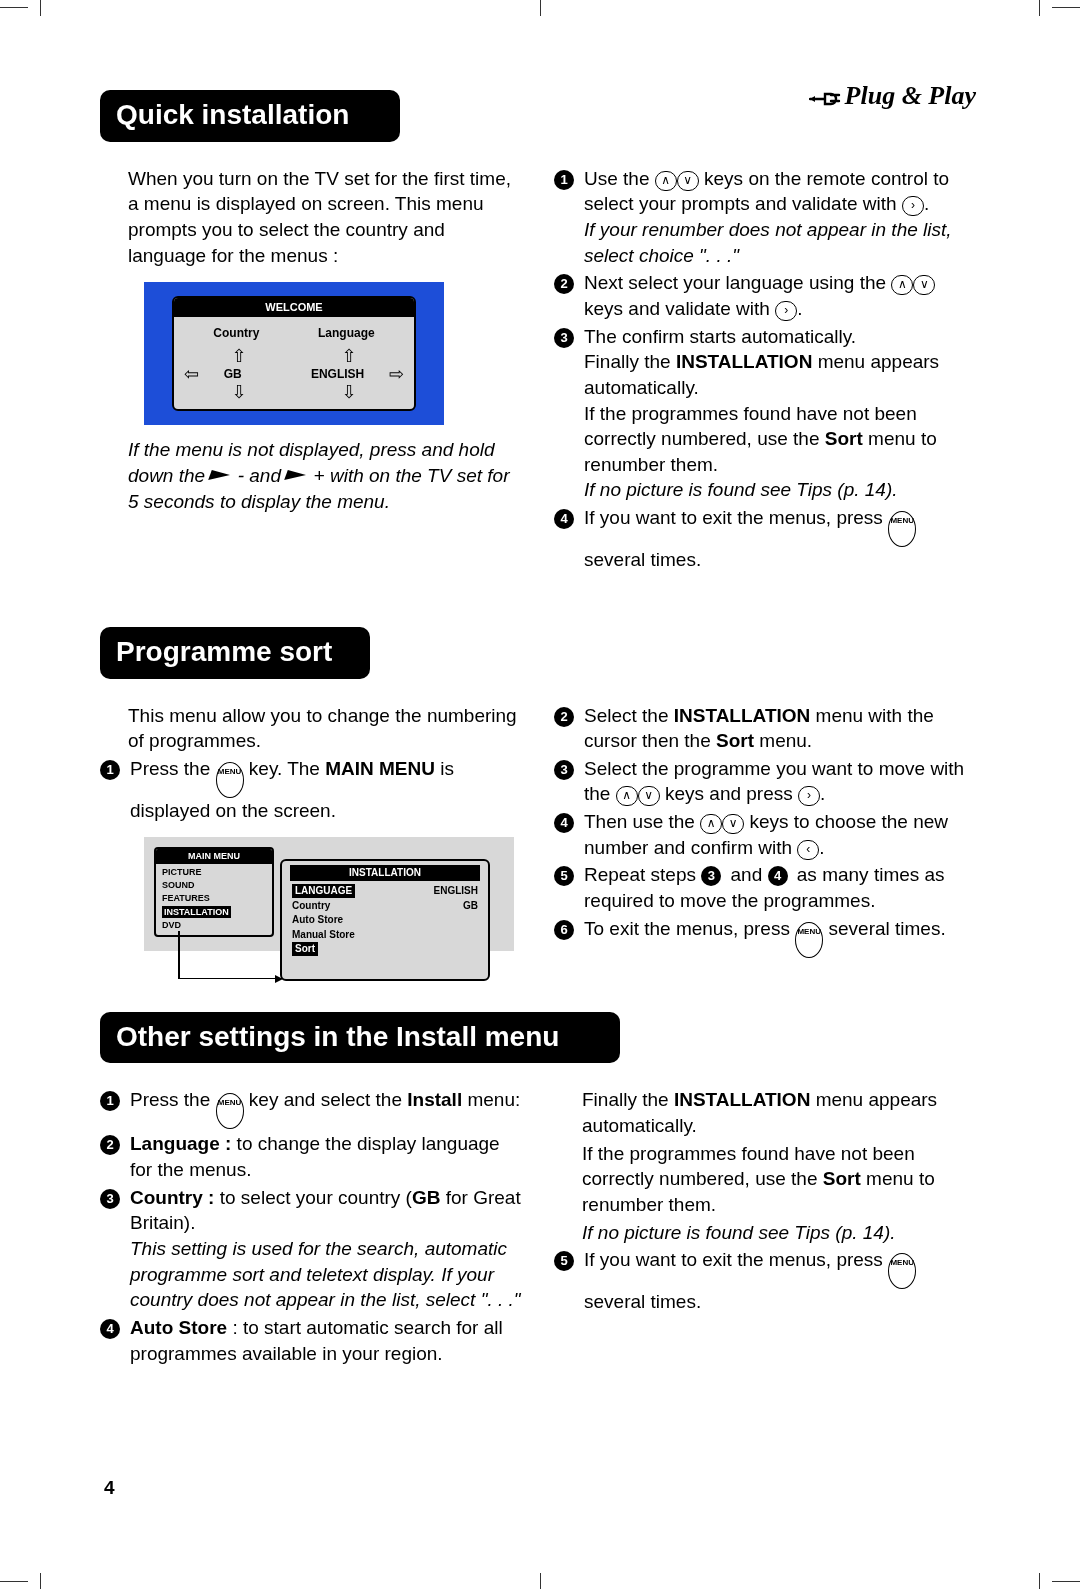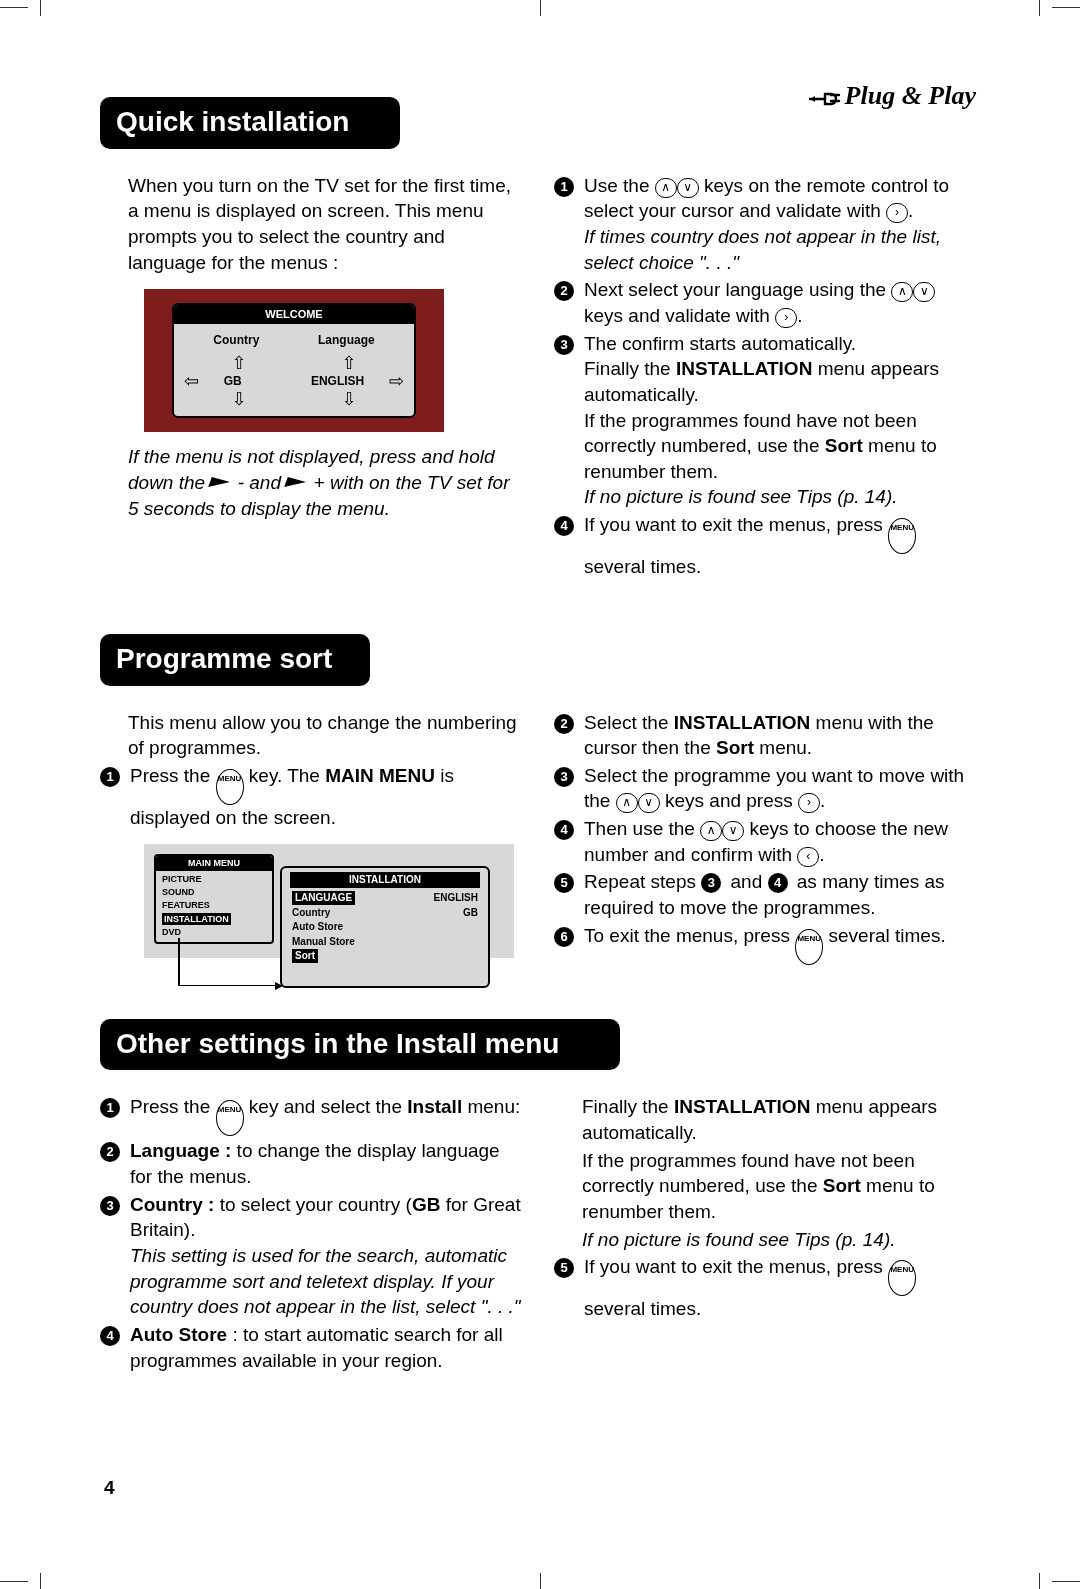--- a/index.html
+++ b/index.html
@@ -39,21 +39,21 @@
   .section-header {
     display: inline-block;
     background: #000;
     color: #fff;
     font-weight: bold;
     font-size: 28px;
     padding: 6px 20px 8px 16px;
     border-radius: 10px;
     margin-bottom: 10px;
   }
-  .section-header.s1 { min-width: 300px; margin-top: 7px; }
+  .section-header.s1 { min-width: 300px; }
   .section-header.s2 { min-width: 270px; }
   .section-header.s3 { min-width: 520px; }
 
   .two-col { display: flex; gap: 32px; margin-top: 14px; }
   .col { width: 50%; }
   .col p, .col div.line { margin-bottom: 2px; }
 
   .italic { font-style: italic; }
   .bold { font-weight: bold; }
 
@@ -103,21 +103,21 @@
     border-left: 20px solid #000;
     border-top: 5px solid transparent;
     border-bottom: 5px solid transparent;
     transform: skewX(-20deg);
   }
 
   
   .welcome-box {
     margin: 14px 0 12px 44px;
     width: 300px;
-    background: #7f1d1d;
+    background: #1d4ed8;
     padding: 14px 28px 14px 28px;
   }
   .welcome-inner {
     border: 2px solid #000;
     border-radius: 6px;
     background: #d8d8d8;
     padding: 0 10px 8px 10px;
   }
   .welcome-title {
     background: #000; color: #fff;
@@ -237,22 +237,22 @@
       <p class="italic" style="padding-left:28px;">
         <span>If the menu is not displayed, press and hold down the </span><span class="key-tri"></span><span> - and </span><span class="key-tri"></span><span> + with on the TV set for</span><br>
         <span>5 seconds to display the menu.</span>
       </p>
     </div>
 
     <div class="col">
       <div class="li-row">
         <div class="bullet-cell"><span class="num-bullet">1</span></div>
         <div class="text-cell">
-          <span>Use the </span><span class="key-pill">∧</span><span class="key-pill">∨</span><span> keys on the remote control to select your cursor and validate with </span><span class="key-pill">›</span><span>.</span>
-          <div class="italic">If times country does not appear in the list, select choice ". . ."</div>
+          <span>Use the </span><span class="key-pill">∧</span><span class="key-pill">∨</span><span> keys on the remote control to select your prompts and validate with </span><span class="key-pill">›</span><span>.</span>
+          <div class="italic">If your renumber does not appear in the list, select choice ". . ."</div>
         </div>
       </div>
       <div class="li-row">
         <div class="bullet-cell"><span class="num-bullet">2</span></div>
         <div class="text-cell">
           <span>Next select your language using the </span><span class="key-pill">∧</span><span class="key-pill">∨</span><span> keys and validate with </span><span class="key-pill">›</span><span>.</span>
         </div>
       </div>
       <div class="li-row">
         <div class="bullet-cell"><span class="num-bullet">3</span></div>

